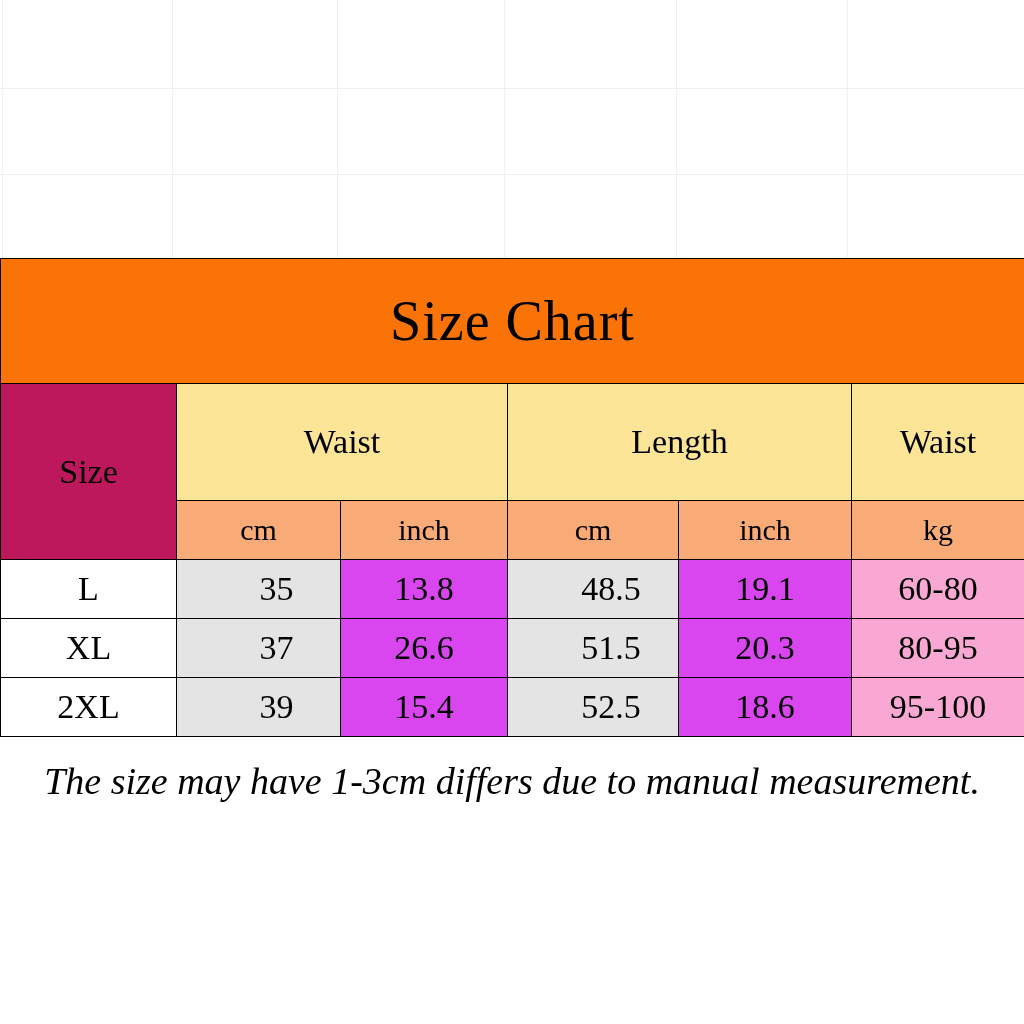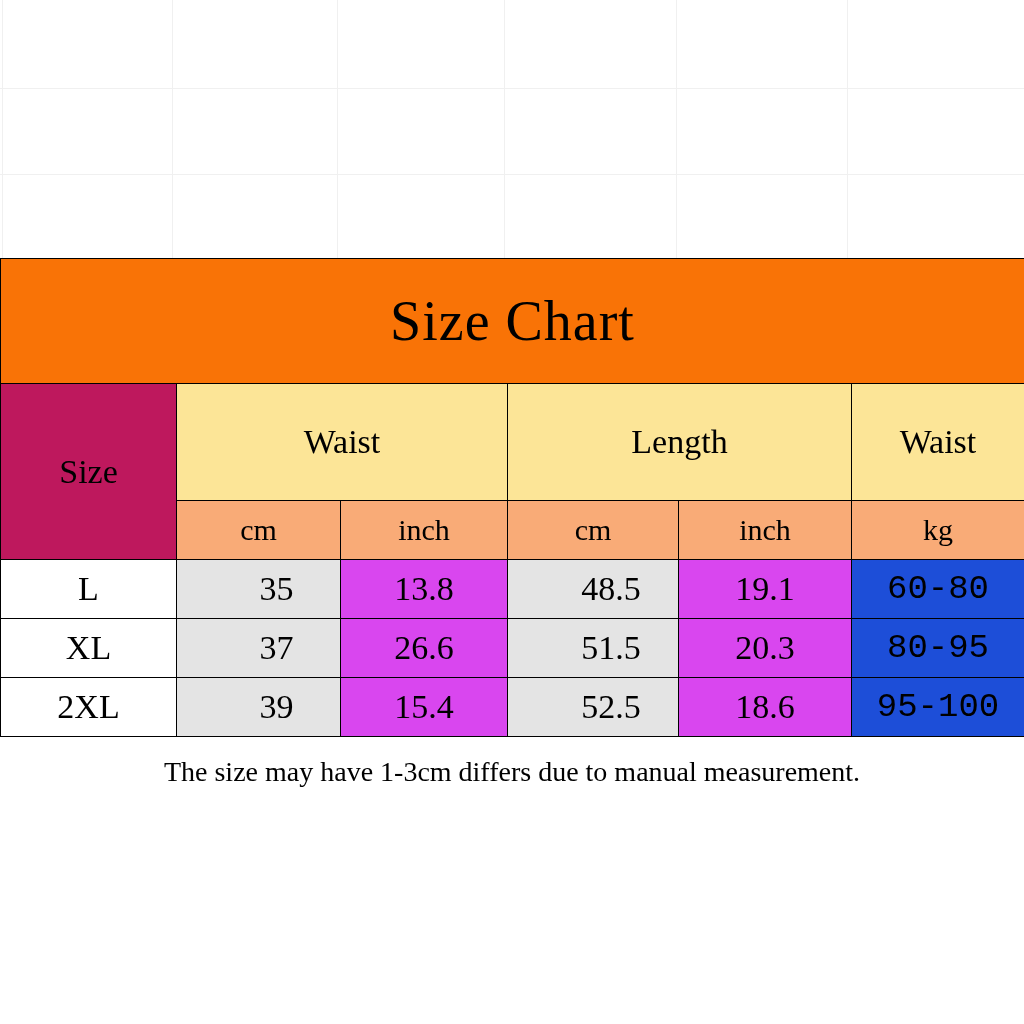--- a/index.html
+++ b/index.html
@@ -91,35 +91,35 @@
   .data-row td {
     height: 58px;
     font-size: 34px;
     background: #d946ef;
   }
   .data-row td.shaded {
     background: #e4e4e4;
     padding-left: 36px;
   }
   .data-row td.weight {
-    background: #1d4ed8;
-    font-family: Liberation Mono, monospace;
+    background: #f9a8d4;
   }
   .data-row td.label {
     background: #ffffff;
   }
 
   
   .footnote {
     width: 1024px;
     text-align: center;
-    font-size: 28px;
+    font-size: 38px;
     line-height: 1.9;
     padding-top: 8px;
     color: #000000;
+    font-style: italic;
   }
 </style>
 </head>
 <body>
 
 <div id="page">
 
   <div class="hairline-v" style="left:2px;"></div>
   <div class="hairline-v" style="left:172px;"></div>
   <div class="hairline-v" style="left:337px;"></div>

